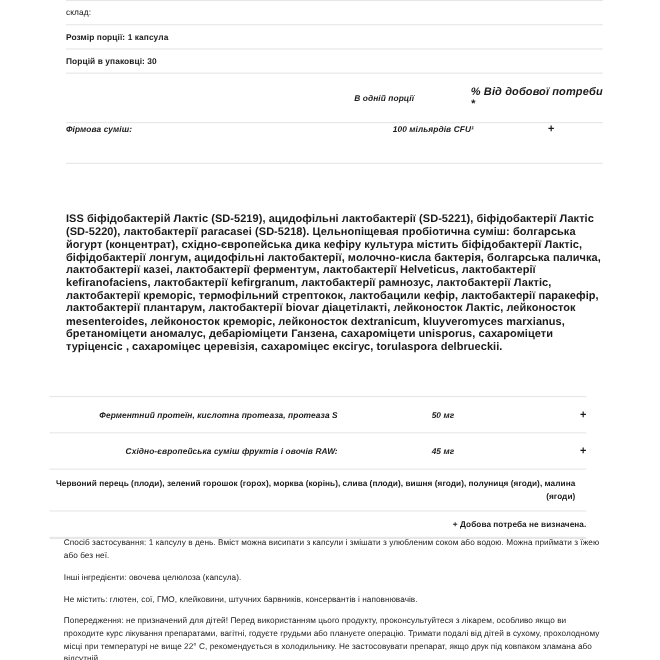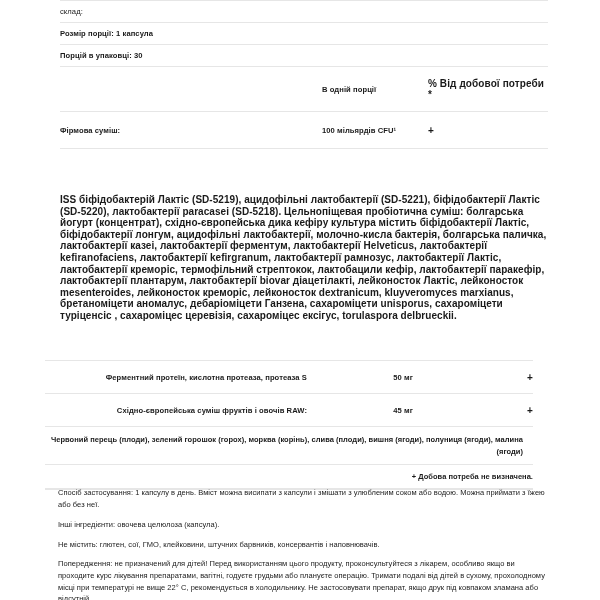--- a/index.html
+++ b/index.html
@@ -36,20 +36,21 @@
     height: 0;
     border-top: 1px solid #e6e6e6;
     width: 100%;
   }
 
   .row {
     display: flex;
     align-items: center;
     width: 100%;
     box-sizing: border-box;
+    font-style: italic;
   }
 
   .cell-name {
     flex: 0 0 262px;
     font-size: 7.6px;
     line-height: 11px;
     letter-spacing: 0.01em;
   }
   .cell-amount {
     flex: 0 0 106px;
@@ -85,21 +86,22 @@
     align-items: center;
   }
   .head-row .cell-amount,
   .head-row .cell-dv {
     font-weight: bold;
   }
 
   .blend-row {
     height: 36px;
     display: flex;
-    align-items: center;
+    align-items: flex-start;
+    gap: 35px;
   }
 
   
   .ingredients-block {
     position: absolute;
     left: 60px;
     top: 194px;
     width: 490px;
     font-size: 10px;
     font-weight: bold;

